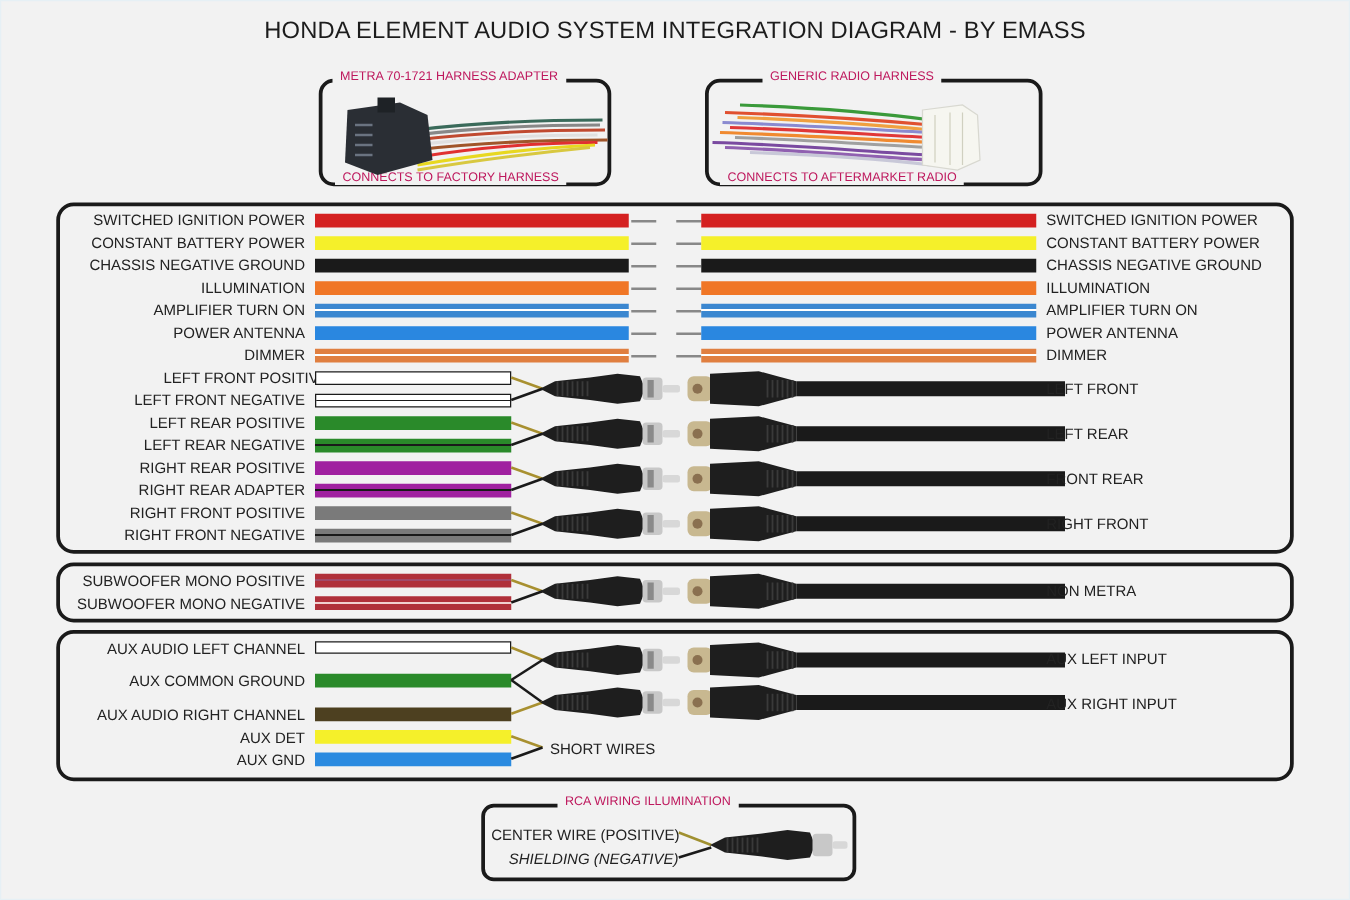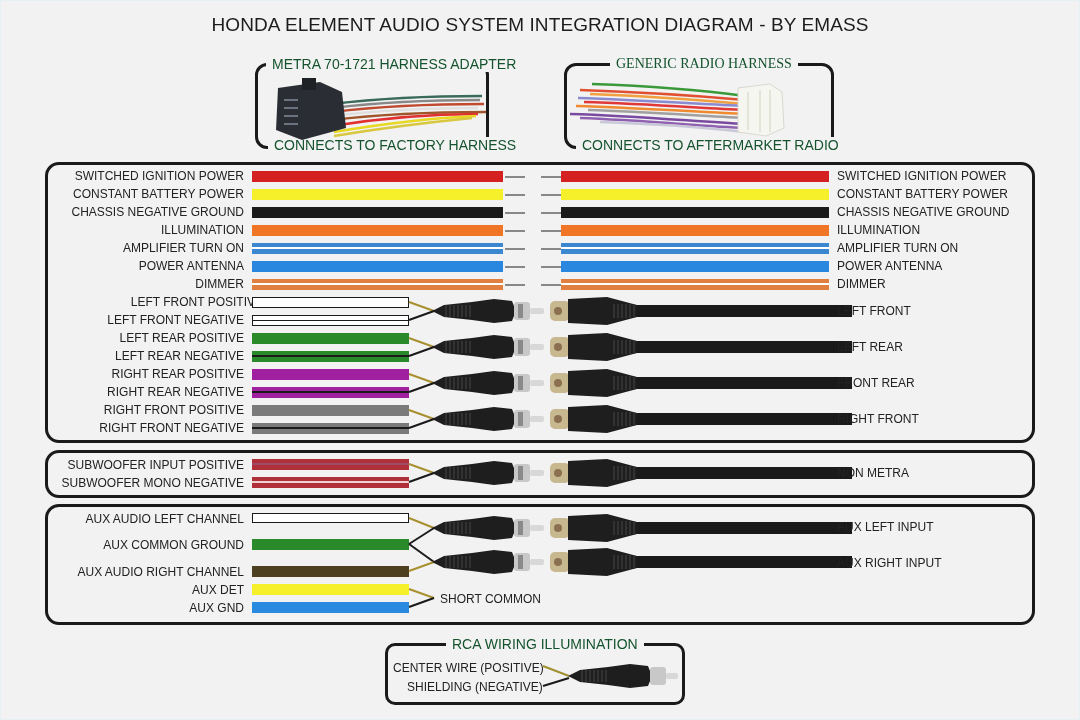--- a/index.html
+++ b/index.html
@@ -18,21 +18,21 @@
     position: absolute; left: 0; right: 0; top: 14px;
     text-align: center; font-size: 19px; letter-spacing: 0.1px; color: #1c1c1c;
   }
   .bracket-box {
     position: absolute;
     border: 3px solid #1a1a1a;
     border-radius: 12px;
   }
   .bracket-label {
     position: absolute; background: #f2f2f2; padding: 0 6px;
-    font-size: 14px; white-space: nowrap; color: #14532d;
+    font-size: 10px; white-space: nowrap; color: #be185d;
   }
   .panel {
     position: absolute;
     border: 3px solid #1a1a1a;
     border-radius: 14px;
   }
   .lbl {
     position: absolute; font-size: 12px; white-space: nowrap; color: #222;
     line-height: 14px;
   }
@@ -71,21 +71,21 @@
   <rect x="30" y="0" width="14" height="12" fill="#1e2226"></rect>
   <g stroke="#6a7380" stroke-width="2">
     <line x1="12" y1="22" x2="26" y2="22"></line>
       <line x1="12" y1="30" x2="26" y2="30"></line>
     <line x1="12" y1="38" x2="26" y2="38"></line>
       <line x1="12" y1="46" x2="26" y2="46"></line>
   </g>
 </svg>
 
 <div class="bracket-box" style="left:564px; top:63px; width:264px; height:80px;"></div>
-<div class="bracket-label" style="left:610px; top:56px;font-family:Liberation Serif, serif;">GENERIC RADIO HARNESS</div>
+<div class="bracket-label" style="left:610px; top:56px;">GENERIC RADIO HARNESS</div>
 <div class="bracket-label" style="left:576px; top:137px;">CONNECTS TO AFTERMARKET RADIO</div>
 <svg style="left:570px; top:78px;" width="240" height="60">
   <g stroke-width="2.5" fill="none">
     <path d="M22 6 C80 8 130 12 175 18" stroke="#3a9a3a"></path>
     <path d="M10 12 C70 14 130 18 175 22" stroke="#e05030"></path>
     <path d="M20 16 C80 18 130 22 175 26" stroke="#f0a040"></path>
     <path d="M8 20 C70 22 130 26 175 28" stroke="#8a8ad0"></path>
     <path d="M14 24 C80 26 130 30 175 32" stroke="#e03838"></path>
     <path d="M6 28 C70 30 130 34 175 36" stroke="#f08a30"></path>
     <path d="M18 32 C80 34 130 38 175 40" stroke="#a0a0a0"></path>
@@ -107,21 +107,21 @@
 
 <div id="speaker-rows"></div>
 
 <div class="panel" style="left:45px; top:450px; width:984px; height:42px;"></div>
 
 <div class="panel" style="left:45px; top:504px; width:984px; height:115px;"></div>
 
 <div class="panel" style="left:385px; top:643px; width:294px; height:56px; border-radius:10px;"></div>
 <div class="bracket-label" style="left:446px; top:636px;">RCA WIRING ILLUMINATION</div>
 <div class="lbl" style="left:393px; top:661px;">CENTER WIRE (POSITIVE)</div>
-<div class="lbl" style="left:407px; top:680px;">SHIELDING (NEGATIVE)</div>
+<div class="lbl" style="left:407px; top:680px;font-style:italic;">SHIELDING (NEGATIVE)</div>
 <svg style="left:543px; top:660px;" width="110" height="30">
   <line x1="0" y1="6" x2="26" y2="16" stroke="#a09030" stroke-width="2"></line>
   <line x1="0" y1="26" x2="26" y2="18" stroke="#1a1a1a" stroke-width="2"></line>
 </svg>
 
 <div id="plug-layer"></div>
 
 <div class="lbl" style="right:836px; top:169px; text-align:right;">SWITCHED IGNITION POWER</div>
 <div class="wire" style="left:252px; top:171px; width:251px; height:11px; background:#d42020;"></div>
 <div class="gap-dash" style="left:505px; top:176px;"></div>
@@ -222,21 +222,21 @@
     <line x1="182" y1="13" x2="182" y2="27" stroke="#3a3a3a" stroke-width="1.5"></line>
     <line x1="186" y1="13" x2="186" y2="27" stroke="#3a3a3a" stroke-width="1.5"></line>
     <line x1="190" y1="13" x2="190" y2="27" stroke="#3a3a3a" stroke-width="1.5"></line>
     <line x1="194" y1="13" x2="194" y2="27" stroke="#3a3a3a" stroke-width="1.5"></line>
     <line x1="198" y1="13" x2="198" y2="27" stroke="#3a3a3a" stroke-width="1.5"></line>
     <line x1="202" y1="13" x2="202" y2="27" stroke="#3a3a3a" stroke-width="1.5"></line>
     <rect x="205" y="14" width="215" height="12" fill="#1a1a1a"></rect>
   </svg>
 <div class="lbl" style="left:837px; top:340px;">LEFT REAR</div>
 <div class="lbl" style="right:836px; top:367px; text-align:right;">RIGHT REAR POSITIVE</div>
-<div class="lbl" style="right:836px; top:385px; text-align:right;">RIGHT REAR NEGATIVE</div>
+<div class="lbl" style="right:836px; top:385px; text-align:right;">RIGHT REAR ADAPTER</div>
 <div class="wire" style="left:252px; top:369px; width:157px; height:11px; background:#a020a0;"></div>
 <div class="wire" style="left:252px; top:387px; width:157px; height:11px; background:linear-gradient(to bottom, #a020a0 0 40%, #1a1a1a 40% 55%, #a020a0 55% 100%);"></div>
 <svg width="40" height="80" style="left: 409px; top: 369px;">
     <line x1="0" y1="5" x2="25" y2="14" stroke="#a89030" stroke-width="2"></line>
     <line x1="0" y1="23" x2="25" y2="14" stroke="#1a1a1a" stroke-width="2"></line>
   </svg>
 <svg width="420" height="40" style="left: 432px; top: 363px;">
     <path d="M0 20 L12 14 L40 11 L62 8 L80 10 L84 20 L80 30 L62 32 L40 29 L12 26 Z" fill="#1e1e1e"></path>
     <line x1="14" y1="14" x2="14" y2="26" stroke="#3a3a3a" stroke-width="1.5"></line>
     <line x1="18" y1="14" x2="18" y2="26" stroke="#3a3a3a" stroke-width="1.5"></line>
@@ -285,21 +285,21 @@
     <path d="M136 8 L175 6 L190 10 L205 14 L205 26 L190 30 L175 34 L136 32 Z" fill="#1e1e1e"></path>
     <line x1="182" y1="13" x2="182" y2="27" stroke="#3a3a3a" stroke-width="1.5"></line>
     <line x1="186" y1="13" x2="186" y2="27" stroke="#3a3a3a" stroke-width="1.5"></line>
     <line x1="190" y1="13" x2="190" y2="27" stroke="#3a3a3a" stroke-width="1.5"></line>
     <line x1="194" y1="13" x2="194" y2="27" stroke="#3a3a3a" stroke-width="1.5"></line>
     <line x1="198" y1="13" x2="198" y2="27" stroke="#3a3a3a" stroke-width="1.5"></line>
     <line x1="202" y1="13" x2="202" y2="27" stroke="#3a3a3a" stroke-width="1.5"></line>
     <rect x="205" y="14" width="215" height="12" fill="#1a1a1a"></rect>
   </svg>
 <div class="lbl" style="left:837px; top:412px;">RIGHT FRONT</div>
-<div class="lbl" style="right:836px; top:458px; text-align:right;">SUBWOOFER INPUT POSITIVE</div>
+<div class="lbl" style="right:836px; top:458px; text-align:right;">SUBWOOFER MONO POSITIVE</div>
 <div class="lbl" style="right:836px; top:476px; text-align:right;">SUBWOOFER MONO NEGATIVE</div>
 <div class="wire" style="left:252px; top:459px; width:157px; height:11px; background:linear-gradient(to bottom, #b0303a 0 40%, #a04a6a 40% 55%, #b0303a 55% 100%);"></div>
 <div class="wire" style="left:252px; top:477px; width:157px; height:11px; background:linear-gradient(to bottom, #b0303a 0 40%, #f0d0d0 40% 55%, #b0303a 55% 100%);"></div>
 <svg width="40" height="80" style="left: 409px; top: 459px;">
     <line x1="0" y1="5" x2="25" y2="14" stroke="#a89030" stroke-width="2"></line>
     <line x1="0" y1="23" x2="25" y2="14" stroke="#1a1a1a" stroke-width="2"></line>
   </svg>
 <svg width="420" height="40" style="left: 432px; top: 453px;">
     <path d="M0 20 L12 14 L40 11 L62 8 L80 10 L84 20 L80 30 L62 32 L40 29 L12 26 Z" fill="#1e1e1e"></path>
     <line x1="14" y1="14" x2="14" y2="26" stroke="#3a3a3a" stroke-width="1.5"></line>
@@ -381,21 +381,21 @@
     <circle cx="126" cy="20" r="4" fill="#8a7050"></circle>
     <path d="M136 8 L175 6 L190 10 L205 14 L205 26 L190 30 L175 34 L136 32 Z" fill="#1e1e1e"></path>
     <line x1="182" y1="13" x2="182" y2="27" stroke="#3a3a3a" stroke-width="1.5"></line>
     <line x1="186" y1="13" x2="186" y2="27" stroke="#3a3a3a" stroke-width="1.5"></line>
     <line x1="190" y1="13" x2="190" y2="27" stroke="#3a3a3a" stroke-width="1.5"></line>
     <line x1="194" y1="13" x2="194" y2="27" stroke="#3a3a3a" stroke-width="1.5"></line>
     <line x1="198" y1="13" x2="198" y2="27" stroke="#3a3a3a" stroke-width="1.5"></line>
     <line x1="202" y1="13" x2="202" y2="27" stroke="#3a3a3a" stroke-width="1.5"></line>
     <rect x="205" y="14" width="215" height="12" fill="#1a1a1a"></rect>
   </svg>
-<div class="lbl" style="left:440px; top:592px;">SHORT COMMON</div>
+<div class="lbl" style="left:440px; top:592px;">SHORT WIRES</div>
 <div class="lbl" style="left:837px; top:520px;">AUX LEFT INPUT</div>
 <div class="lbl" style="left:837px; top:556px;">AUX RIGHT INPUT</div>
 <svg width="120" height="40" style="left: 568px; top: 656px;">
     <path d="M0 20 L12 14 L40 11 L62 8 L80 10 L84 20 L80 30 L62 32 L40 29 L12 26 Z" fill="#1e1e1e"></path>
     <line x1="14" y1="14" x2="14" y2="26" stroke="#3a3a3a" stroke-width="1.5"></line>
     <line x1="18" y1="14" x2="18" y2="26" stroke="#3a3a3a" stroke-width="1.5"></line>
     <line x1="22" y1="14" x2="22" y2="26" stroke="#3a3a3a" stroke-width="1.5"></line>
     <line x1="26" y1="14" x2="26" y2="26" stroke="#3a3a3a" stroke-width="1.5"></line>
     <line x1="30" y1="14" x2="30" y2="26" stroke="#3a3a3a" stroke-width="1.5"></line>
     <line x1="34" y1="14" x2="34" y2="26" stroke="#3a3a3a" stroke-width="1.5"></line>

